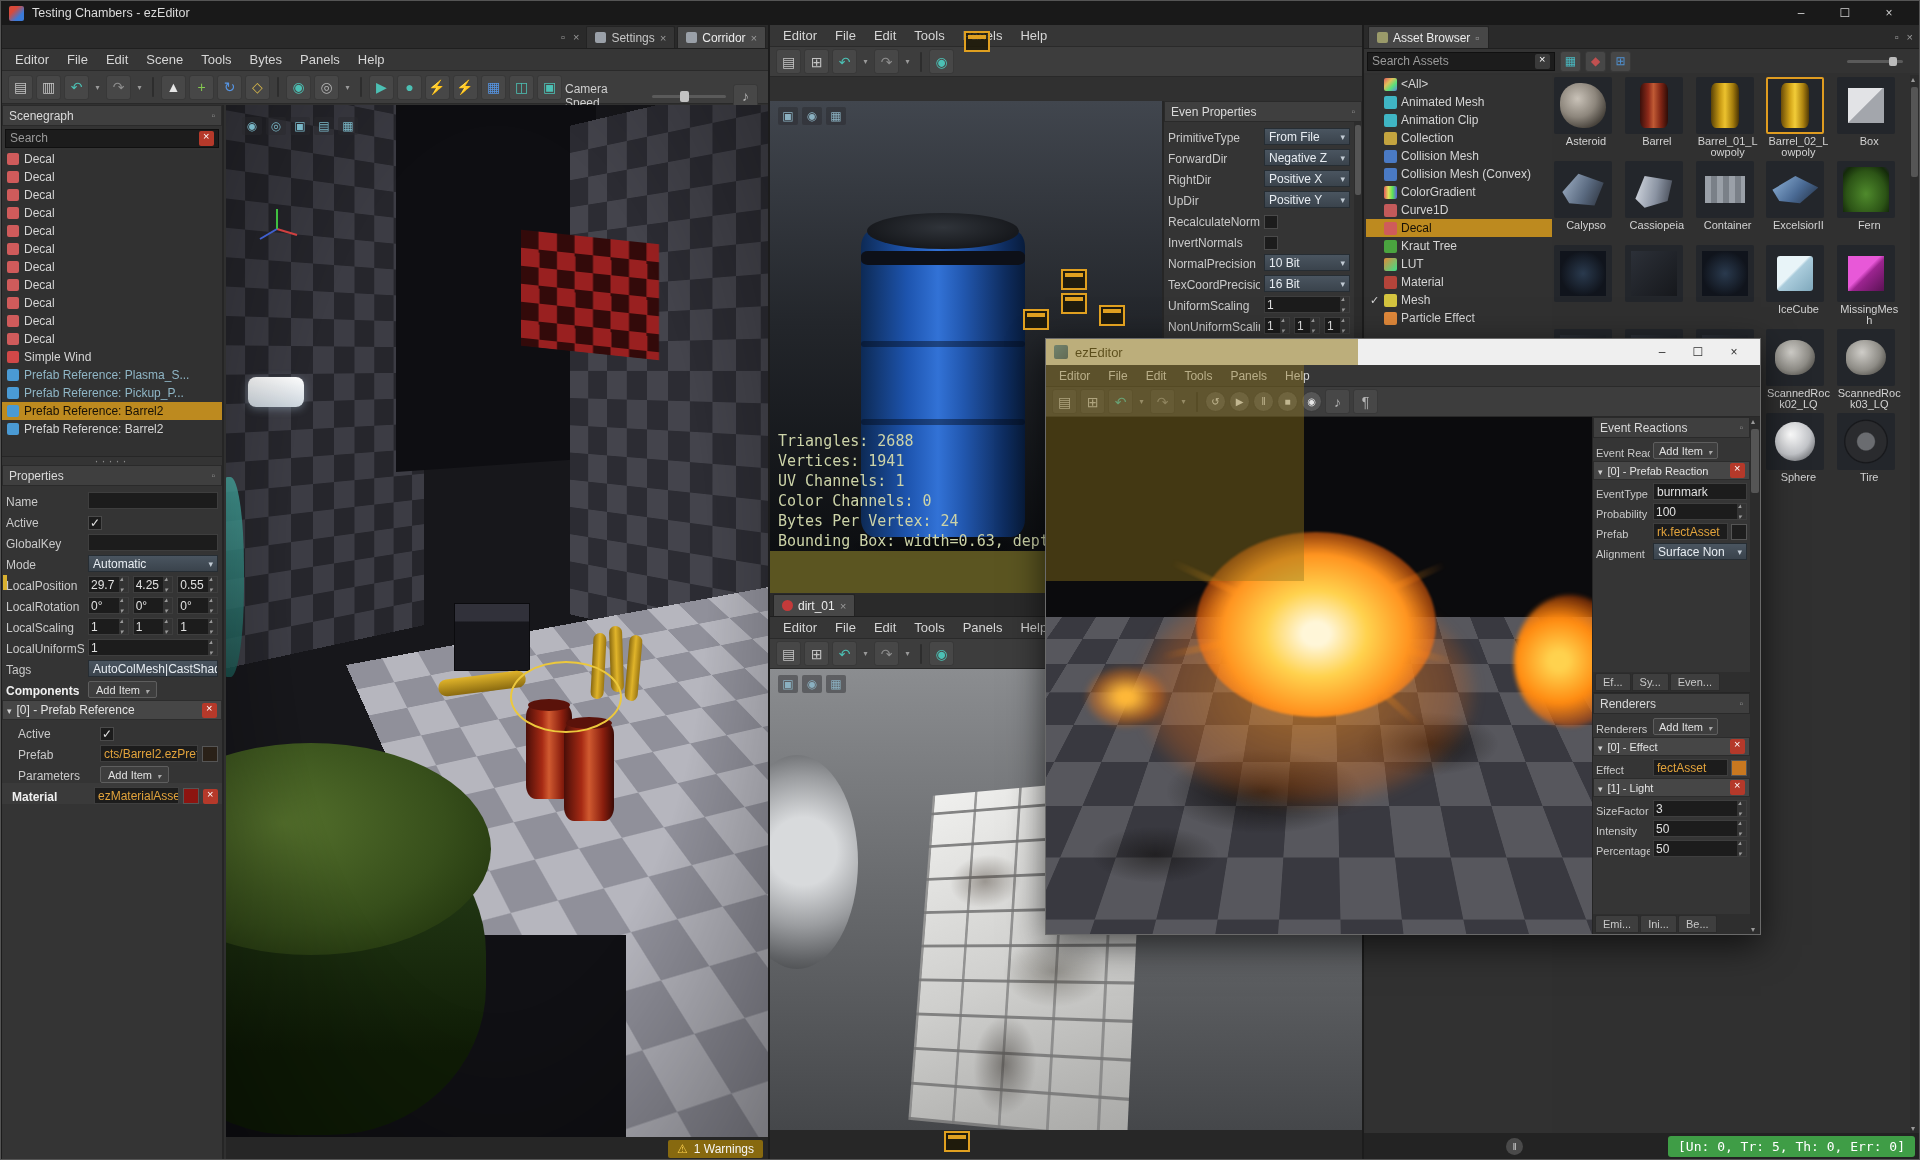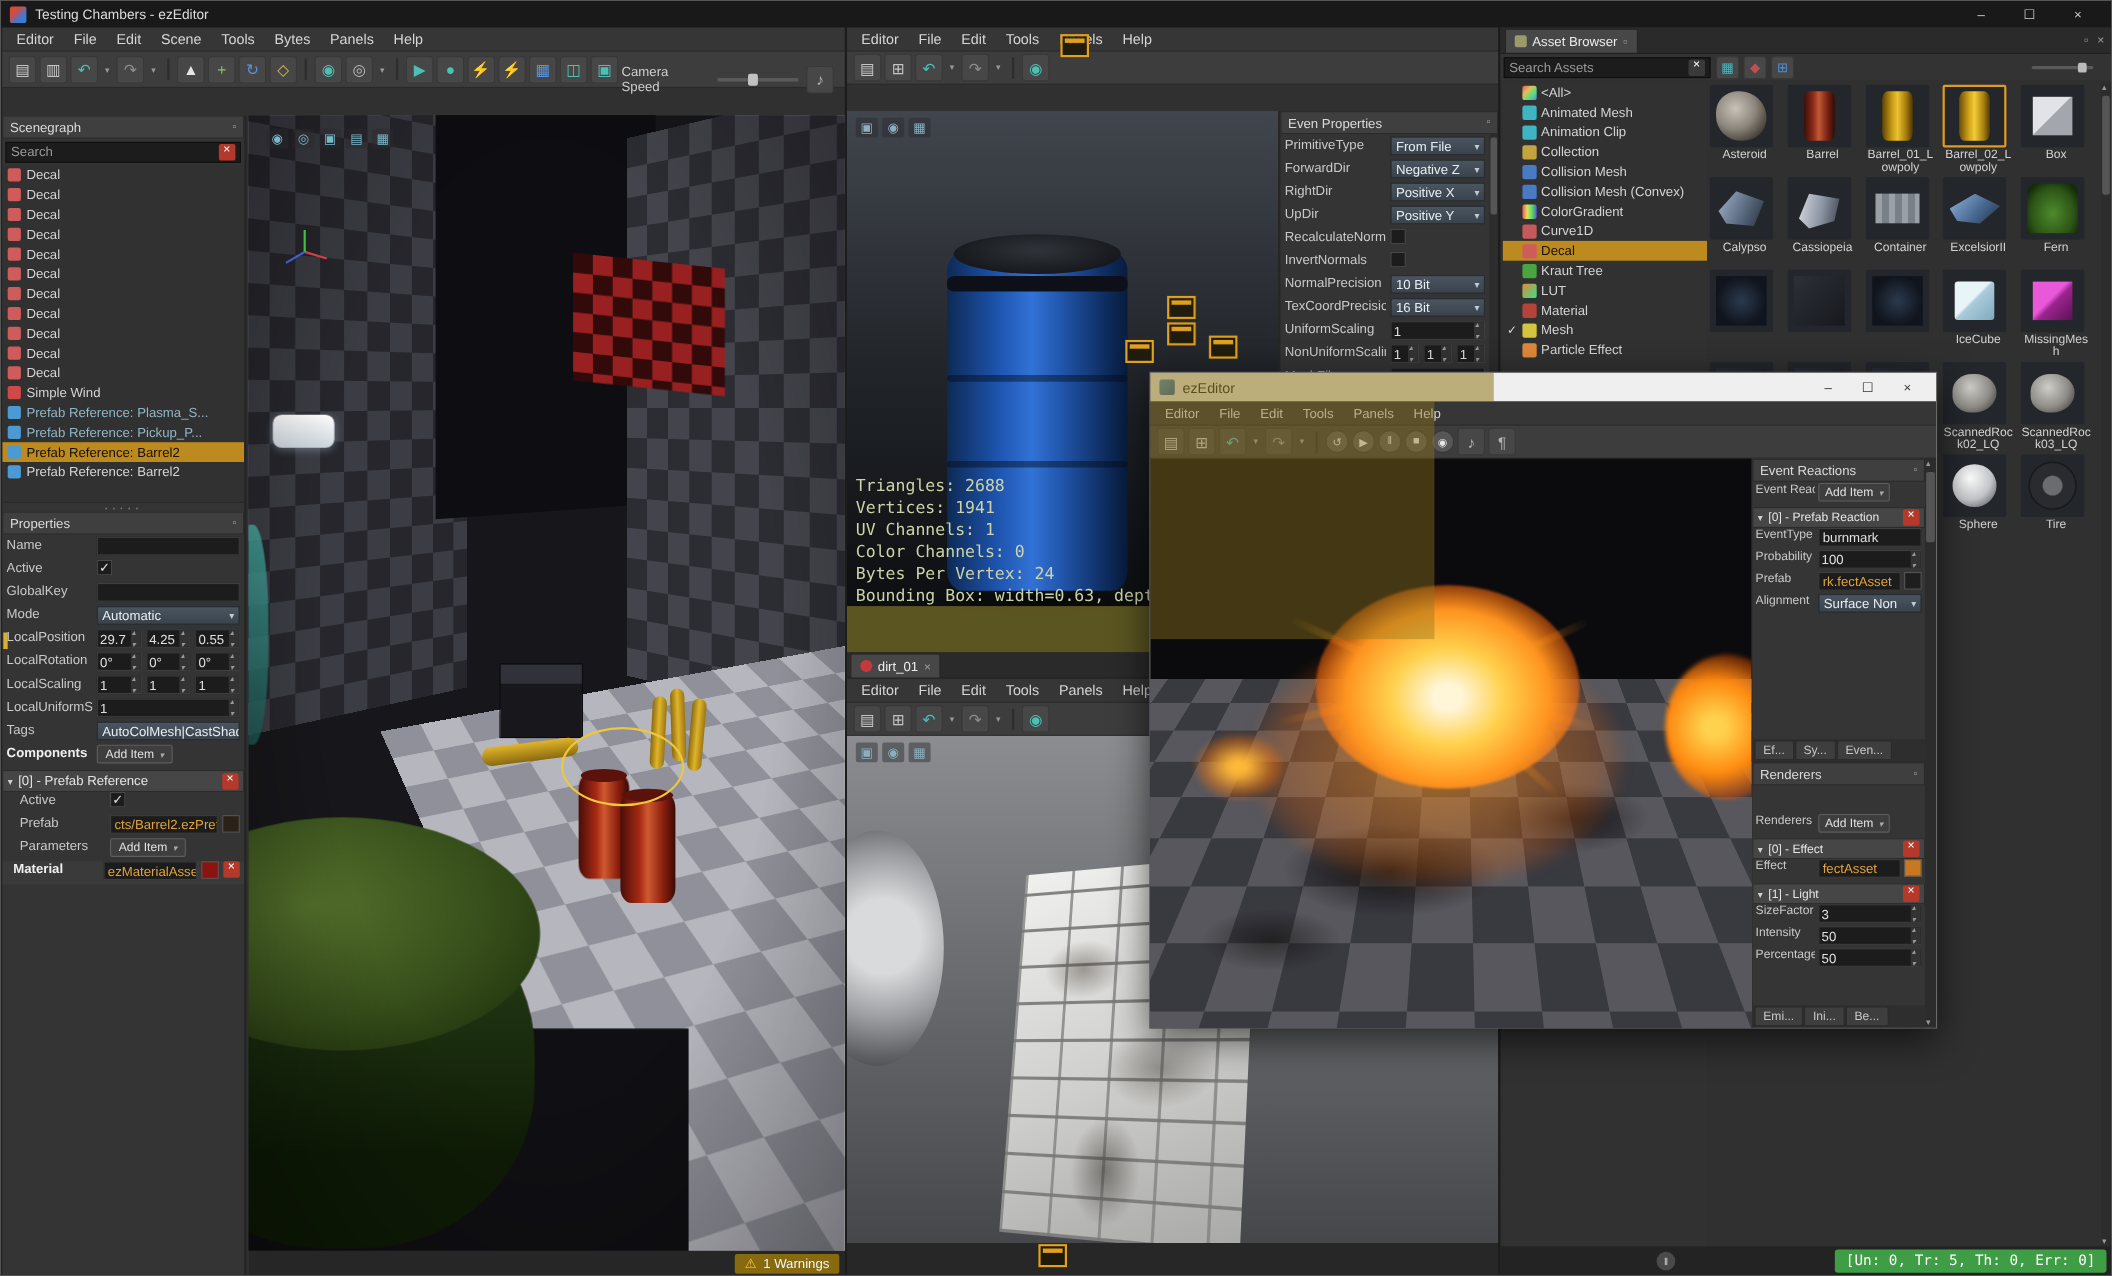--- a/index.html
+++ b/index.html
@@ -42,21 +42,21 @@
   .ptitlebar{height:21px;background:#3f3f3f;border:1px solid #2a2a2a;display:flex;align-items:center;padding:0 6px;font-size:12px;color:#dadada;gap:6px;flex:none;}
   .pticons{margin-left:auto;display:flex;gap:6px;color:#9a9a9a;font-size:10px;}
 
   .searchrow{display:flex;align-items:center;height:24px;padding:2px 3px;background:#333;gap:5px;flex:none;}
   .searchbox{flex:1;display:flex;align-items:center;height:19px;background:#1c1c1c;border:1px solid #101010;padding:0 4px;color:#9a9a9a;font-size:12px;min-width:0;}
   .sclear{width:15px;height:15px;margin-left:auto;background:#b5392a;border-radius:2px;position:relative;flex:none;}
   .sclear::after{content:"×";color:#fff;position:absolute;left:4px;top:-1px;font-size:11px;}
   .sclear.gray{background:#3a3a3a;}
 
   
-  .prop-row{display:flex;align-items:flex-start;gap:4px;height:21px;padding:0 4px;position:relative;font-size:12px;}
+  .prop-row{display:flex;align-items:flex-end;gap:4px;height:21px;padding:0 4px;position:relative;font-size:12px;}
   .prop-row.ind{padding-left:16px;}
   .prop-row.ind2{padding-left:10px;background:#3a3a3a;}
   .prop-label{flex:0 0 78px;overflow:hidden;white-space:nowrap;color:#c9c9c9;}
   .prop-label.bold{color:#f0f0f0;font-weight:bold;}
   .mark{position:absolute;left:1px;top:3px;bottom:3px;width:4px;background:#d8b030;}
   .tin{flex:1;min-width:0;height:17px;background:#1c1c1c;border:1px solid #3e3e3e;color:#e0e0e0;font-size:12px;padding:0 3px;display:flex;align-items:center;overflow:hidden;white-space:nowrap;}
   .tin.orange{color:#e2a33c;}
   .dd{flex:1;min-width:0;height:17px;background:linear-gradient(#4a5560,#3a434c);border:1px solid #262d33;color:#e8edf2;font-size:12px;padding:0 4px;display:flex;align-items:center;overflow:hidden;white-space:nowrap;}
   .dd::after{content:"▾";margin-left:auto;font-size:9px;color:#c2cbd4;flex:none;}
   .numf{flex:1;min-width:0;display:flex;height:17px;background:#1c1c1c;border:1px solid #3e3e3e;}
@@ -210,21 +210,21 @@
   .ex1{left:150px;top:115px;width:240px;height:185px;border-radius:50%;background:radial-gradient(ellipse at 50% 55%,#fff6d8 8%,#ffd24e 30%,#ff9420 55%,rgba(255,100,10,.5) 72%,transparent 85%);filter:blur(1px);}
   .ex3{left:468px;top:178px;width:112px;height:132px;border-radius:50%;background:radial-gradient(ellipse at 40% 50%,#ffd24e 10%,#ff8a10 45%,rgba(255,90,0,.4) 70%,transparent 85%);filter:blur(2px);}
   .ex4{left:40px;top:250px;width:80px;height:60px;border-radius:50%;background:radial-gradient(ellipse,#ffb838 15%,rgba(255,120,10,.4) 55%,transparent 80%);filter:blur(3px);}
   .st{position:absolute;left:262px;top:205px;width:150px;height:7px;border-radius:4px;background:linear-gradient(90deg,#ffd24e,rgba(255,150,20,.4) 60%,transparent);transform-origin:0 50%;filter:blur(1px);}
   .pdock{width:158px;background:#353535;border-left:1px solid #252525;display:flex;flex-direction:column;}
   .pdock .prop-label{flex-basis:54px;font-size:11px;}
   .pdock .prop-row{height:20px;font-size:11px;padding:0 3px;gap:3px;}
   .pdock .grp{font-size:11px;height:19px;}
   .pdock .additem{padding:0 5px;}
   .er-panel{height:276px;display:flex;flex-direction:column;border-bottom:1px solid #262626;}
-  .rd-panel{flex:1;display:flex;flex-direction:column;gap:25px;}
+  .rd-panel{flex:1;display:flex;flex-direction:column;}
   .dockrows{flex:1;overflow:hidden;padding-top:1px;}
   .mini-tabs{display:flex;padding:1px 2px;gap:1px;background:#2e2e2e;}
   .mini-tab{padding:2px 7px;background:#3e3e3e;border:1px solid #2b2b2b;font-size:11px;color:#c8c8c8;border-radius:2px 2px 0 0;}
   .pscrollbar{width:10px;background:#2c2c2c;position:relative;}
   .pscrollbar::before{content:"▴";position:absolute;top:0;left:1px;font-size:8px;color:#999;}
   .pscrollbar::after{content:"▾";position:absolute;bottom:0;left:1px;font-size:8px;color:#999;}
   .pscrollbar .thumbbar{position:absolute;left:1px;right:1px;top:12px;height:64px;background:#555;border-radius:2px;}
   .tint1{position:absolute;left:0;top:0;width:312px;height:26px;background:rgba(146,120,28,.55);z-index:6;pointer-events:none;}
   .tint2{position:absolute;left:0;top:26px;width:258px;height:216px;background:rgba(146,120,28,.42);z-index:6;pointer-events:none;}
 </style>
@@ -237,20 +237,39 @@
     <span class="appicon"></span>
     <span class="apptitle">Testing Chambers - ezEditor</span>
     <span class="wctrls">
       <span class="wc">–</span>
       <span class="wc">☐</span>
       <span class="wc">×</span>
     </span>
   </div>
 
   <div class="region" id="scene-region">
+    <div class="doc-tabbar">
+
+      <div class="tabbar-right">
+        <span class="i-dock"></span>
+        <span class="i-close"></span>
+      </div>
+
+        <div class="doc-tab">
+          <i class="ticon" style="background: rgb(154, 160, 168);"></i>
+          <span>Settings</span>
+          <i class="tclose"></i>
+        </div>
+
+        <div class="doc-tab active">
+          <i class="ticon" style="background: rgb(154, 160, 168);"></i>
+          <span>Corridor</span>
+          <i class="tclose"></i>
+        </div>
+      </div>
     <div class="menubar">
 
     <span class="menu-item">Editor</span>
         <span class="menu-item">File</span>
         <span class="menu-item">Edit</span>
         <span class="menu-item">Scene</span>
         <span class="menu-item">Tools</span>
         <span class="menu-item">Bytes</span>
         <span class="menu-item">Panels</span>
         <span class="menu-item">Help</span>

